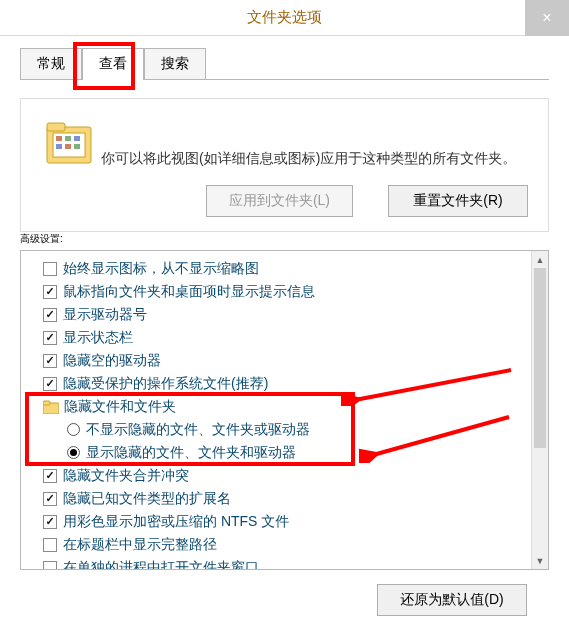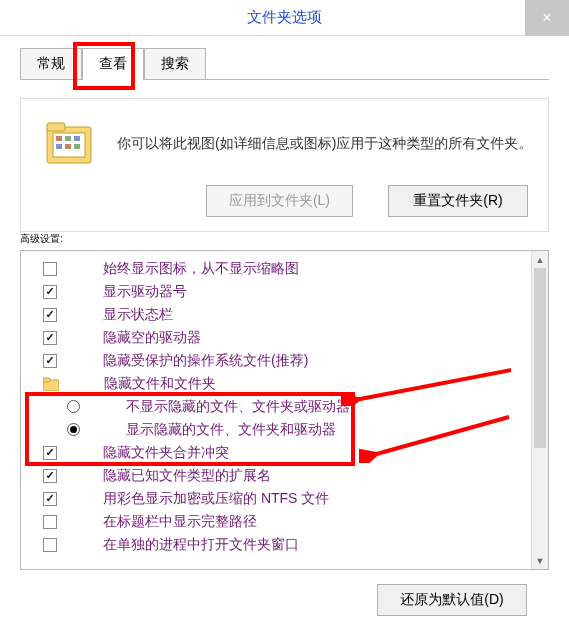--- a/index.html
+++ b/index.html
@@ -1,36 +1,36 @@
 <!DOCTYPE html>
 <html><head>
 <meta charset="utf-8">
 <style>
   * { box-sizing: border-box; margin: 0; padding: 0; }
   body { font-family: "Microsoft YaHei", "SimSun", sans-serif; font-size: 13px; background: #fff; width: 569px; height: 644px; overflow: hidden; }
   .titlebar { background: #fff; height: 36px; display: flex; align-items: center; justify-content: center; position: relative; border-bottom: 1px solid #d9d9d9; }
-  .titlebar .title { font-size: 15px; color: #1d4ed8; }
+  .titlebar .title { font-size: 15px; color: #a16207; }
   .titlebar .close { position: absolute; right: 0; top: 0; width: 44px; height: 36px; background: #c8c8c8; color: #fff; display: flex; align-items: center; justify-content: center; font-size: 16px; cursor: pointer; }
   .content { padding: 10px 20px 10px 20px; }
   .tabs { display: flex; border-bottom: 1px solid #b7b7b7; margin-top: 2px; position: relative; }
   .tab { padding: 6px 16px; border: 1px solid #b7b7b7; border-bottom: none; background: #f5f5f5; font-size: 14px; cursor: pointer; margin-right: 0; }
   .tab.active { background: #fff; position: relative; z-index: 2; font-family: Liberation Serif, serif; }
   .tab.active::after { content: ""; position: absolute; left: 0; right: 0; bottom: -2px; height: 2px; background: #fff; }
   .red-tab-box { position: absolute; left: 53px; top: -6px; width: 62px; height: 48px; border: 4px solid #ff0000; pointer-events: none; z-index: 10; }
   .groupbox { border: 1px solid #ddd; margin-top: 18px; padding: 18px 14px 14px 14px; position: relative; }
   .group-title { position: absolute; top: -10px; left: 10px; background: #fff; padding: 0 6px; font-size: 14px; color: #333; }
-  .folder-row { display: flex; gap: 18px; align-items: center; }
+  .folder-row { display: flex; gap: 2px; align-items: flex-end; }
   .folder-icon { width: 56px; height: 52px; flex-shrink: 0; margin-left: 8px; }
   .folder-text { flex: 1; font-size: 14px; line-height: 1.5; color: #333; }
   .btn-row { display: flex; gap: 35px; margin-top: 16px; justify-content: flex-end; padding-right: 6px; }
   .btn { border: 1px solid #adadad; background: #f0f0f0; padding: 6px 22px; font-size: 14px; cursor: pointer; min-width: 140px; text-align: center; }
   .btn.disabled { color: #999; background: #f5f5f5; cursor: default; }
   .adv-label { font-size: 10px; }
   .adv-box { border: 1px solid #b7b7b7; margin-top: 4px; height: 320px; overflow: hidden; padding: 6px 4px 0 8px; position: relative; }
-  .tree-row { display: flex; align-items: center; height: 23px; font-size: 14px; color: #701a75; gap: 40px; }
+  .tree-row { display: flex; align-items: center; height: 23px; font-size: 14px; color: #0c4a6e; }
   .tree-row .chk { width: 14px; height: 14px; border: 1px solid #8a8a8a; margin-right: 6px; flex-shrink: 0; display: inline-flex; align-items: center; justify-content: center; background: #fff; font-size: 10px; line-height: 1; }
   .tree-row .chk.checked { background: #fff; }
   .tree-row .chk.checked::after { content: "✓"; color: #1a1a1a; font-weight: bold; font-size: 11px; }
   .tree-row .radio { width: 13px; height: 13px; border: 1px solid #555; border-radius: 50%; margin-right: 6px; flex-shrink: 0; display: inline-flex; align-items: center; justify-content: center; }
   .tree-row .radio.selected::after { content: ""; width: 7px; height: 7px; background: #000; border-radius: 50%; }
   .tree-row .folder-mini { width: 16px; height: 14px; margin-right: 5px; flex-shrink: 0; }
   .indent-1 { padding-left: 14px; }
   .indent-2 { padding-left: 38px; }
   .red-group-box { position: absolute; border: 4px solid #ff0000; pointer-events: none; z-index: 5; }
   .arrow { position: absolute; z-index: 6; pointer-events: none; }
@@ -80,20 +80,24 @@
     </div>
   </div>
 
   <div class="adv-label">高级设置:</div>
 
   <div class="adv-box">
     <div id="tree">
         <div class="tree-row indent-1">
           <span class="chk"></span>
           <span>始终显示图标，从不显示缩略图</span>
+        </div>
+        <div class="tree-row indent-1">
+          <span class="chk checked"></span>
+          <span>鼠标指向文件夹和桌面项时显示提示信息</span>
         </div>
         <div class="tree-row indent-1">
           <span class="chk checked"></span>
           <span>显示驱动器号</span>
         </div>
         <div class="tree-row indent-1">
           <span class="chk checked"></span>
           <span>显示状态栏</span>
         </div>
         <div class="tree-row indent-1">

